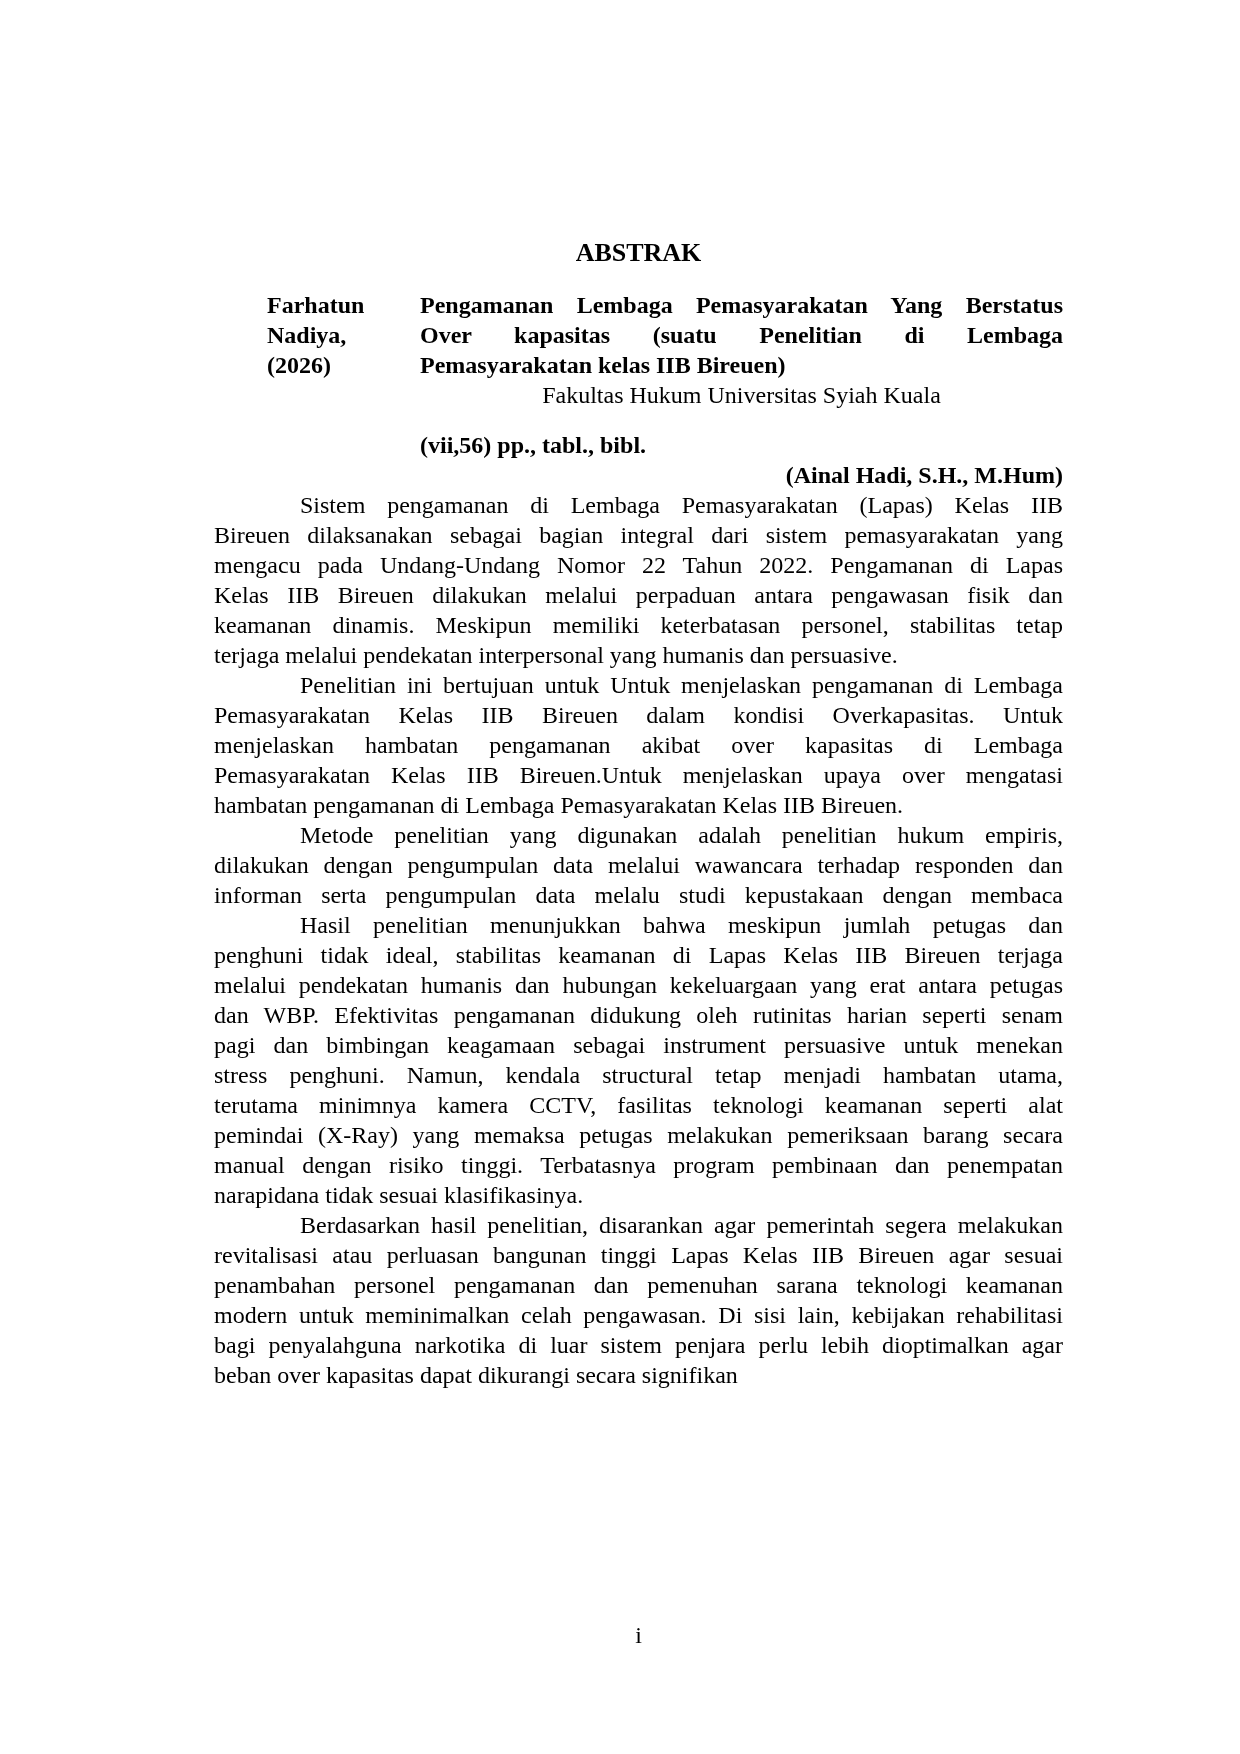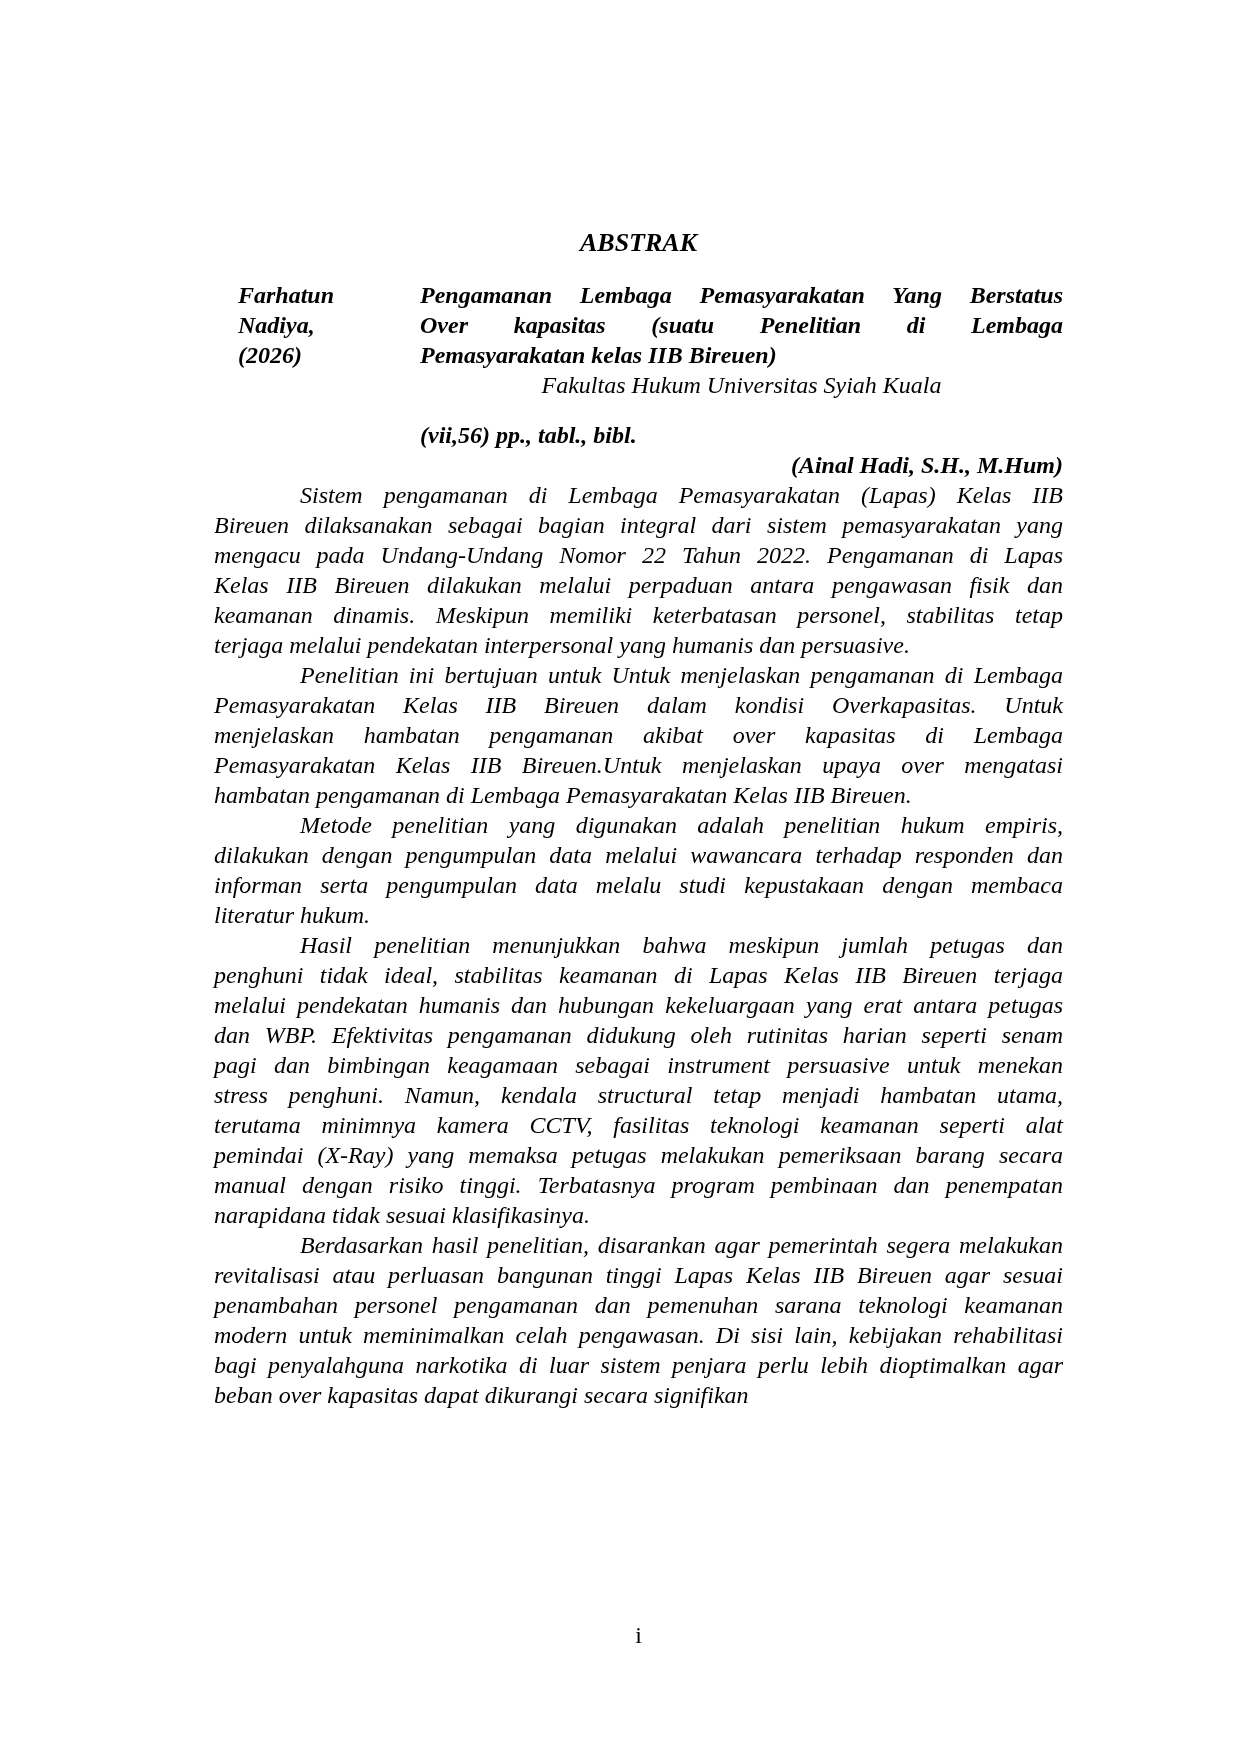--- a/index.html
+++ b/index.html
@@ -14,23 +14,22 @@
     background: #ffffff;
     color: #000000;
     font-family: "Liberation Serif", "DejaVu Serif", serif;
     font-size: 24px;
     line-height: 30px;
     overflow: hidden;
   }
   .content {
     position: absolute;
     left: 214px;
-    top: 228px;
+    top: 238px;
     width: 849px;
-    font-style: italic;
   }
   .abstract-title {
     text-align: center;
     font-weight: bold;
     font-size: 26px;
     line-height: 30px;
     margin-bottom: 22px;
   }
   .header-row {
     display: flex;
@@ -38,20 +37,21 @@
   }
   .author-col {
     margin-left: 24px;
     width: 182px;
     flex: none;
     font-weight: bold;
   }
   .author-col .line {
     text-align: right;
     text-align-last: left;
+    margin-left: 29px;
   }
   .title-col {
     width: 643px;
     flex: none;
   }
   .thesis-title {
     font-weight: bold;
   }
   .line {
     text-align: justify;
@@ -126,21 +126,20 @@
           <div class="line indent">Penelitian ini bertujuan untuk Untuk menjelaskan pengamanan di Lembaga</div>
           <div class="line">Pemasyarakatan Kelas IIB Bireuen dalam kondisi Overkapasitas. Untuk</div>
           <div class="line">menjelaskan hambatan pengamanan akibat over kapasitas di Lembaga</div>
           <div class="line">Pemasyarakatan Kelas IIB Bireuen.Untuk menjelaskan upaya over mengatasi</div>
           <div class="line last">hambatan pengamanan di Lembaga Pemasyarakatan Kelas IIB Bireuen.</div>
         </div>
       <div class="paragraph">
           <div class="line indent">Metode penelitian yang digunakan adalah penelitian hukum empiris,</div>
           <div class="line">dilakukan dengan pengumpulan data melalui wawancara terhadap responden dan</div>
           <div class="line">informan serta pengumpulan data melalu studi kepustakaan dengan membaca</div>
-          <div class="line last">literatur hukum.</div>
         </div>
       <div class="paragraph">
           <div class="line indent">Hasil penelitian menunjukkan bahwa meskipun jumlah petugas dan</div>
           <div class="line">penghuni tidak ideal, stabilitas keamanan di Lapas Kelas IIB Bireuen terjaga</div>
           <div class="line">melalui pendekatan humanis dan hubungan kekeluargaan yang erat antara petugas</div>
           <div class="line">dan WBP. Efektivitas pengamanan didukung oleh rutinitas harian seperti senam</div>
           <div class="line">pagi dan bimbingan keagamaan sebagai instrument persuasive untuk menekan</div>
           <div class="line">stress penghuni. Namun, kendala structural tetap menjadi hambatan utama,</div>
           <div class="line">terutama minimnya kamera CCTV, fasilitas teknologi keamanan seperti alat</div>
           <div class="line">pemindai (X-Ray) yang memaksa petugas melakukan pemeriksaan barang secara</div>

